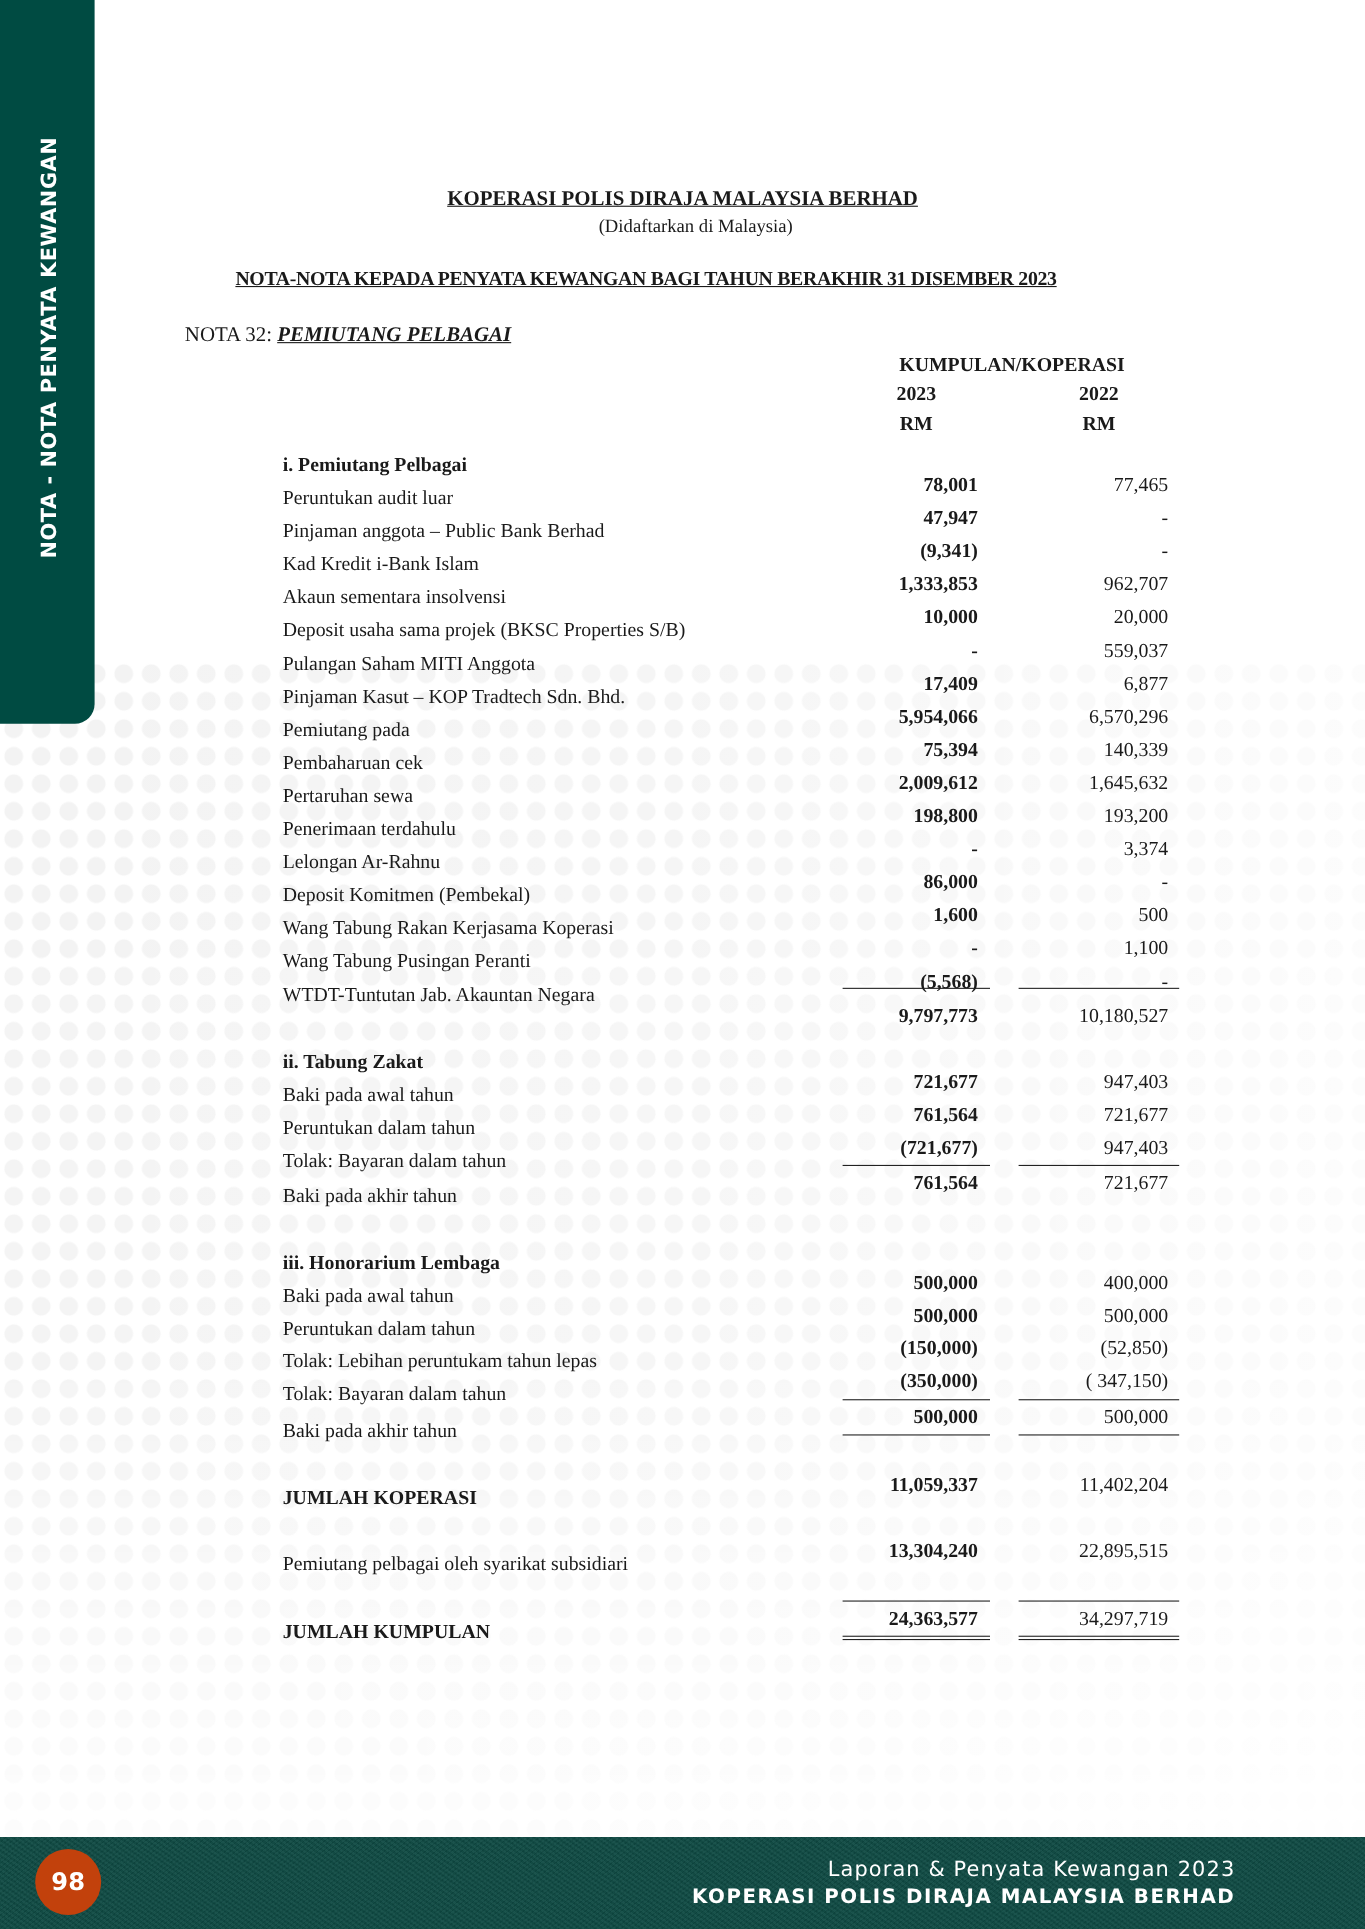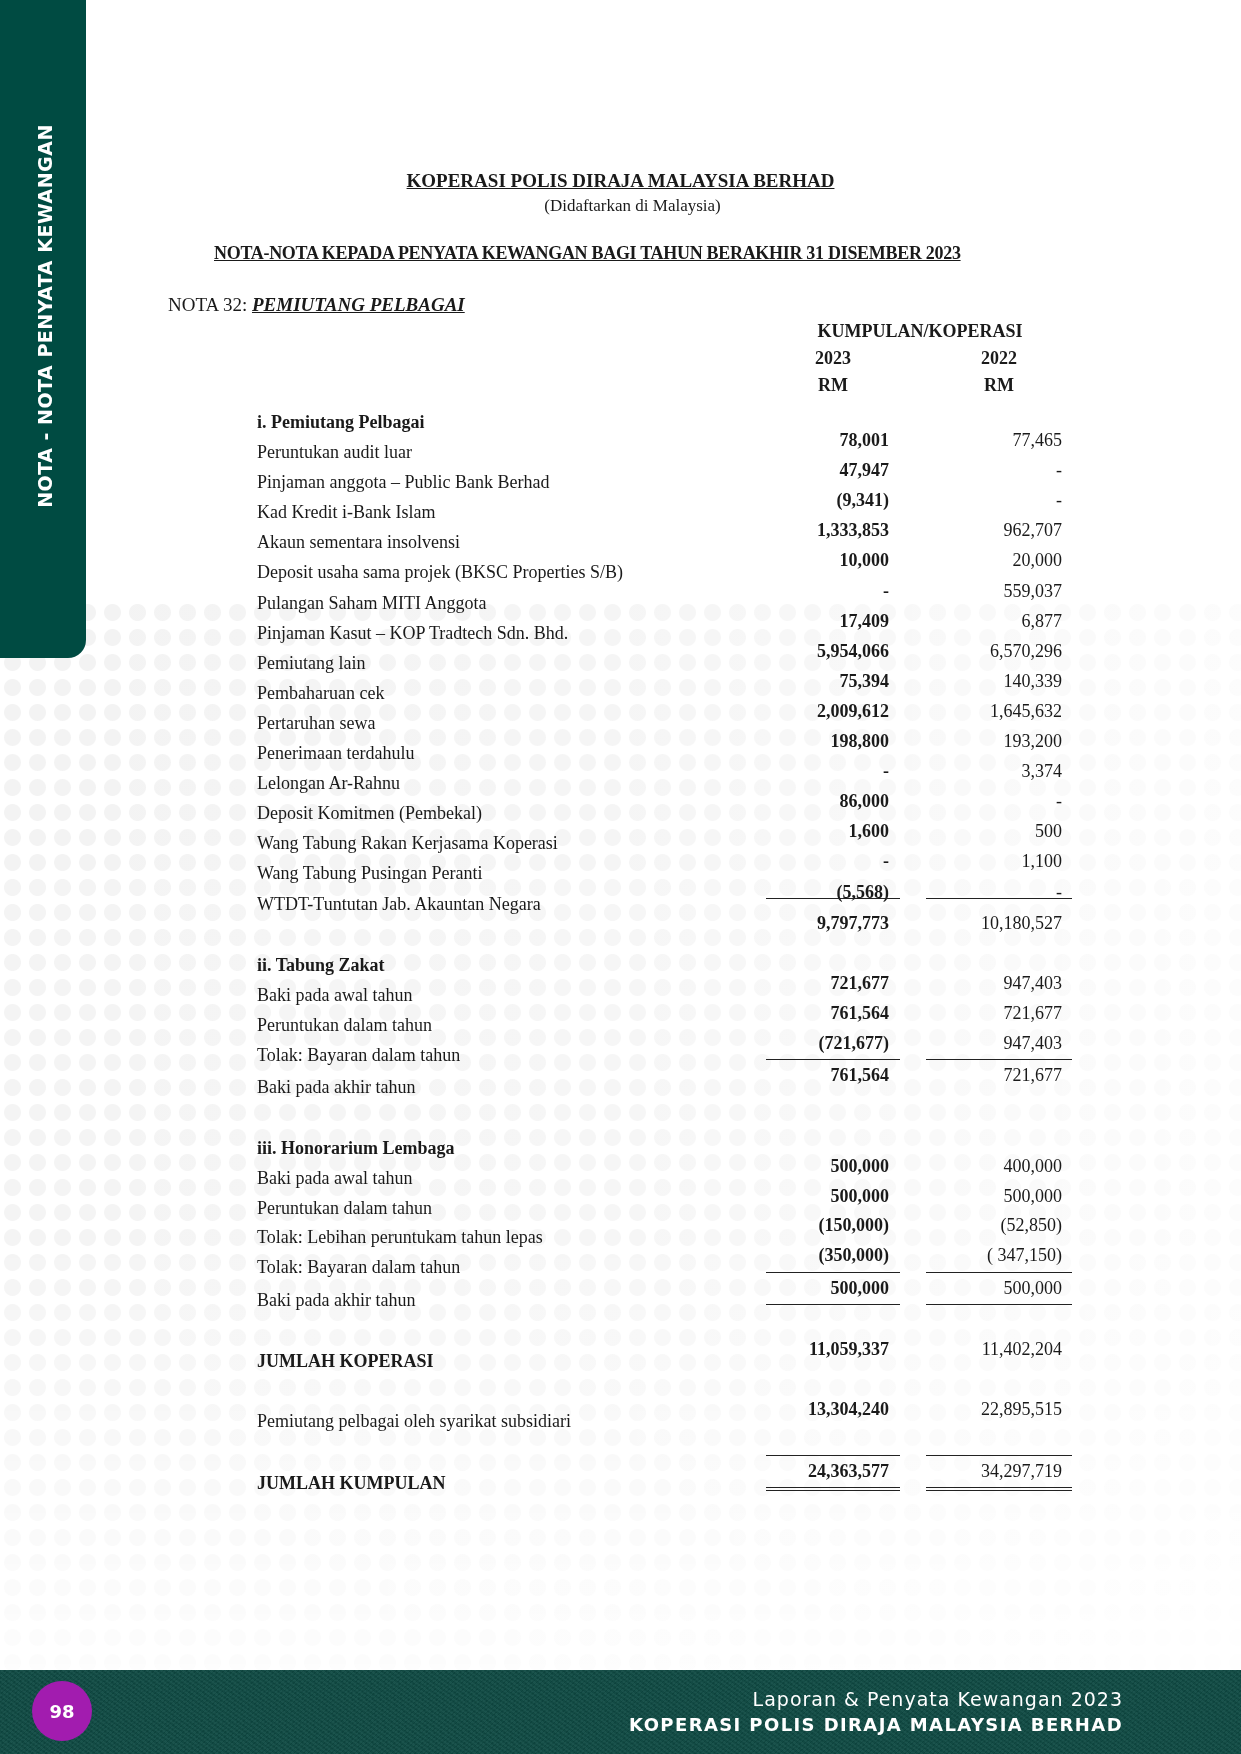--- a/index.html
+++ b/index.html
@@ -63,22 +63,22 @@
 
     .footer {
       position: absolute; left: 0; top: 1670px; width: 1241px; height: 84px;
       background: #0f4a43;
       background-image:
         repeating-linear-gradient(35deg, rgba(255,255,255,0.03) 0 2px, rgba(0,0,0,0.04) 2px 4px),
         repeating-linear-gradient(-40deg, rgba(0,0,0,0.05) 0 1px, rgba(255,255,255,0.02) 1px 3px);
     }
     .page-badge {
       position: absolute; left: 32px; top: 1681px; width: 60px; height: 60px;
-      border-radius: 50%; background: #a21caf; color: #ffffff;
-      font-family: "DejaVu Sans", sans-serif; font-size: 18px; font-weight: bold;
+      border-radius: 50%; background: #c2410c; color: #ffffff;
+      font-family: "DejaVu Sans", sans-serif; font-size: 22px; font-weight: bold;
       display: flex; align-items: center; justify-content: center;
     }
     .foot-l1 {
       position: absolute; right: 118px; top: 1688px; color: #ffffff;
       font-family: "DejaVu Sans", sans-serif; font-size: 19px; letter-spacing: 1px; white-space: nowrap;
     }
     .foot-l2 {
       position: absolute; right: 118px; top: 1714px; color: #ffffff;
       font-family: "DejaVu Sans", sans-serif; font-weight: bold; font-size: 18px; letter-spacing: 1.4px; white-space: nowrap;
     }
@@ -137,21 +137,21 @@
       <span class="lbl">Pulangan Saham MITI Anggota</span>
       <span class="v23">-</span>
       <span class="v22">559,037</span>
     </div>
     <div class="row" style="top: 610.6px;">
       <span class="lbl">Pinjaman Kasut – KOP Tradtech Sdn. Bhd.</span>
       <span class="v23">17,409</span>
       <span class="v22">6,877</span>
     </div>
     <div class="row" style="top: 640.7px;">
-      <span class="lbl">Pemiutang lain</span>
+      <span class="lbl">Pemiutang pada</span>
       <span class="v23">5,954,066</span>
       <span class="v22">6,570,296</span>
     </div>
     <div class="row" style="top: 670.8px;">
       <span class="lbl">Pembaharuan cek</span>
       <span class="v23">75,394</span>
       <span class="v22">140,339</span>
     </div>
     <div class="row" style="top: 700.9px;">
       <span class="lbl">Pertaruhan sewa</span>

